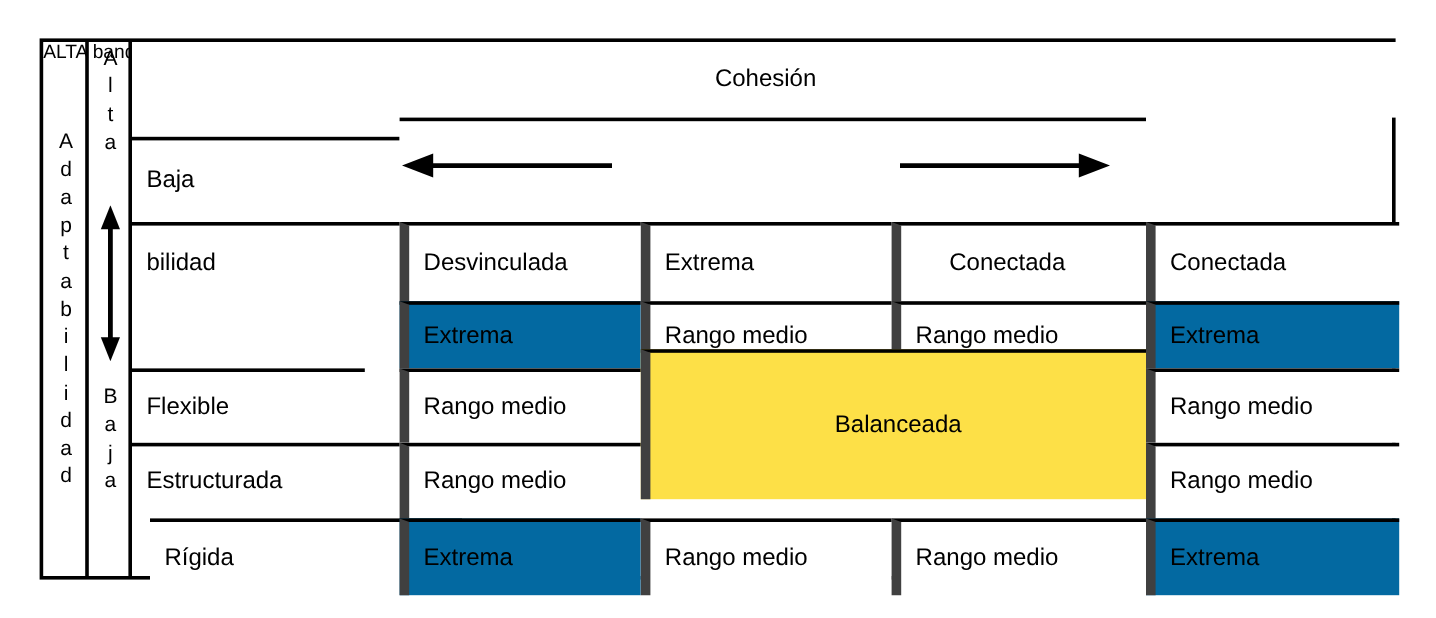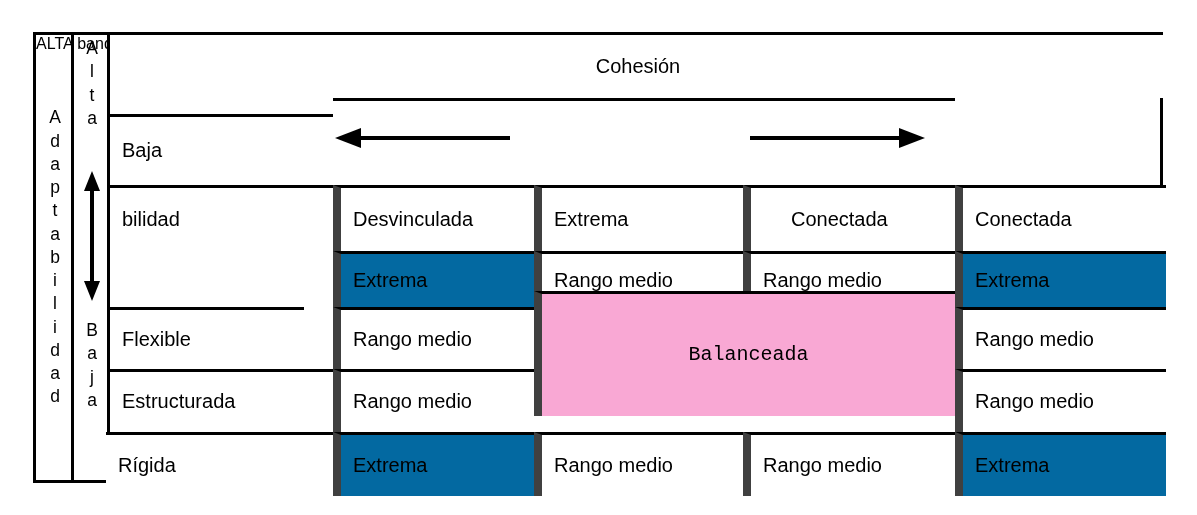--- a/index.html
+++ b/index.html
@@ -43,21 +43,21 @@
   }
   .cell.center {
     justify-content: center;
     text-align: center;
   }
   .bt { border-top: 3px solid #000; }
   .bl { border-left: 8px solid #404040; align-items: center; }
   .br { border-right: 3px solid #000; }
 
   .fill-extrema { background: #0369a1; }
-  .fill-balanceada { background: #f9a8d4; font-family: Liberation Mono, monospace; }
+  .fill-balanceada { background: #fde047; }
 
   
   .vlabel {
     position: absolute;
     box-sizing: border-box;
     display: flex;
     flex-direction: column;
     align-items: center;
     justify-content: center;
     font-size: 17.5px;
@@ -228,21 +228,21 @@
   </div>
 
 
   
   <div class="cell center bt bl fill-balanceada" style="left:498px; top:256px; width:421px; height:125px;">
     <span>Balanceada</span>
   </div>
 
 
   
-  <div class="cell pad bt" style="left:70px; top:381px; width:260px; height:64px;">
+  <div class="cell pad bt" style="left:89px; top:381px; width:260px; height:64px;">
     <span>Rígida</span>
   </div>
   <div class="cell pad bt bl fill-extrema" style="left:297px; top:381px; width:201px; height:64px;">
     <span>Extrema</span>
   </div>
   <div class="cell pad bt bl" style="left:498px; top:381px; width:209px; height:64px;">
     <span>Rango medio</span>
   </div>
   <div class="cell pad bt bl" style="left:707px; top:381px; width:212px; height:64px;">
     <span>Rango medio</span>

